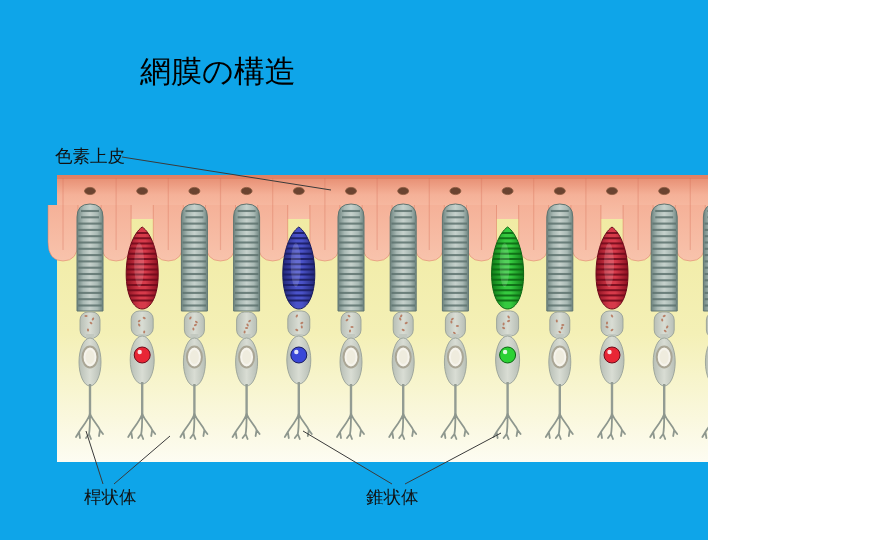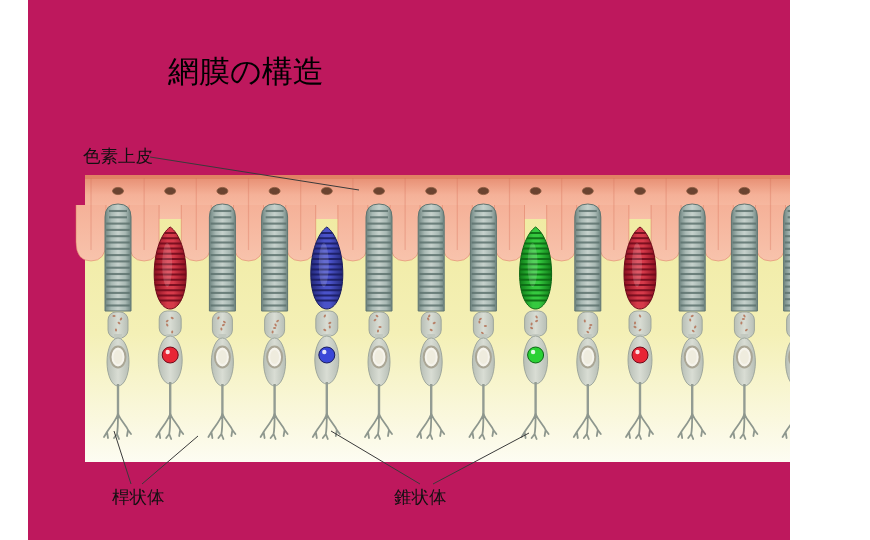--- a/index.html
+++ b/index.html
@@ -1,17 +1,17 @@
 <!DOCTYPE html>
 <html><head>
 <meta charset="utf-8">
 <style>
   html,body{margin:0;padding:0;background:#ffffff;}
-  .page{position:relative;width:762px;height:540px;background:#be185d;overflow:hidden;
-        font-family:"Liberation Serif","DejaVu Serif",serif;margin-left:28px;}
+  .page{position:relative;width:708px;height:540px;background:#0ea5e9;overflow:hidden;
+        font-family:"Liberation Serif","DejaVu Serif",serif;}
   svg{display:block;}
   .title{font-family:"Liberation Serif","DejaVu Serif",serif;font-size:31px;fill:#000000;}
   .lbl{font-family:"Liberation Serif","DejaVu Serif",serif;font-size:17.5px;fill:#111111;}
 </style>
 </head>
 <body>
 
 <div class="page">
   <svg id="diagram" width="870" height="540" viewBox="0 0 870 540">
     <defs id="defs">

